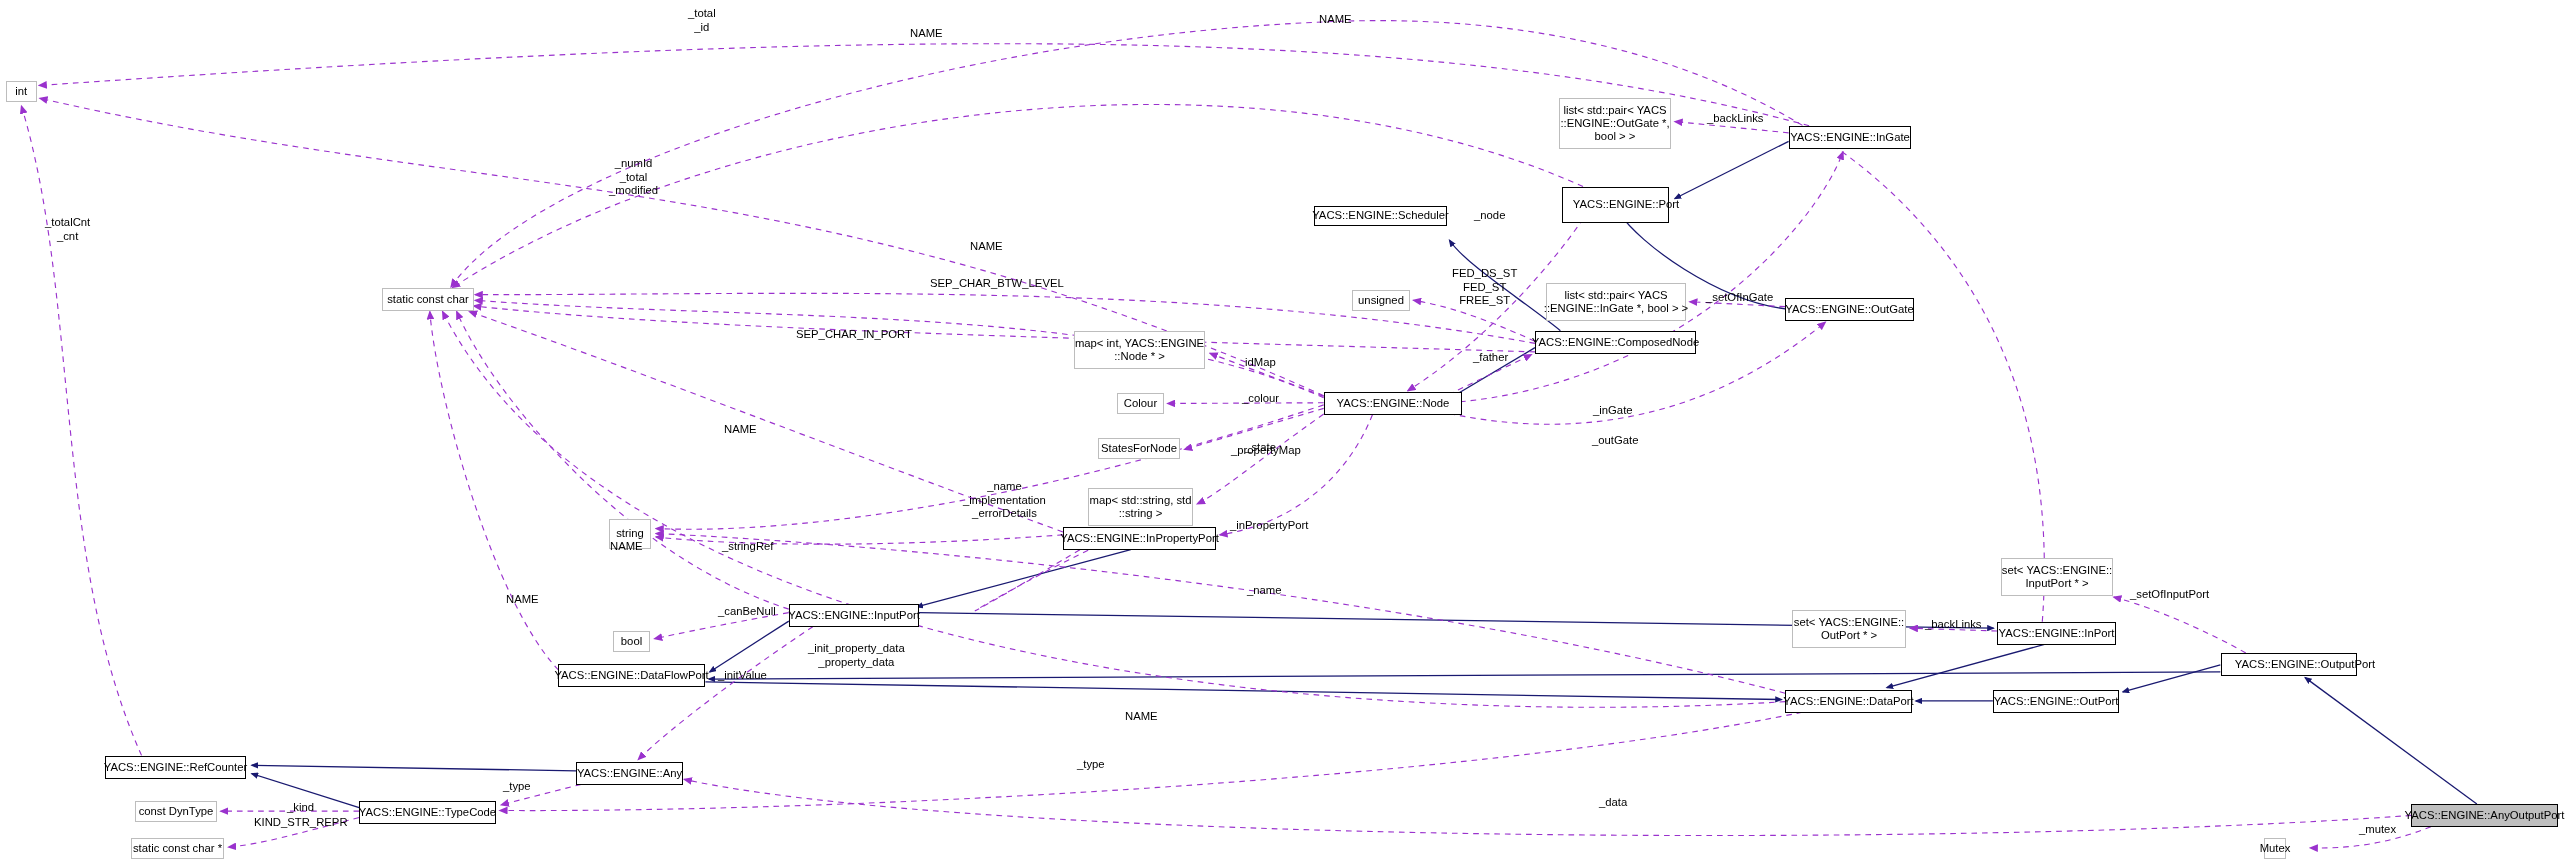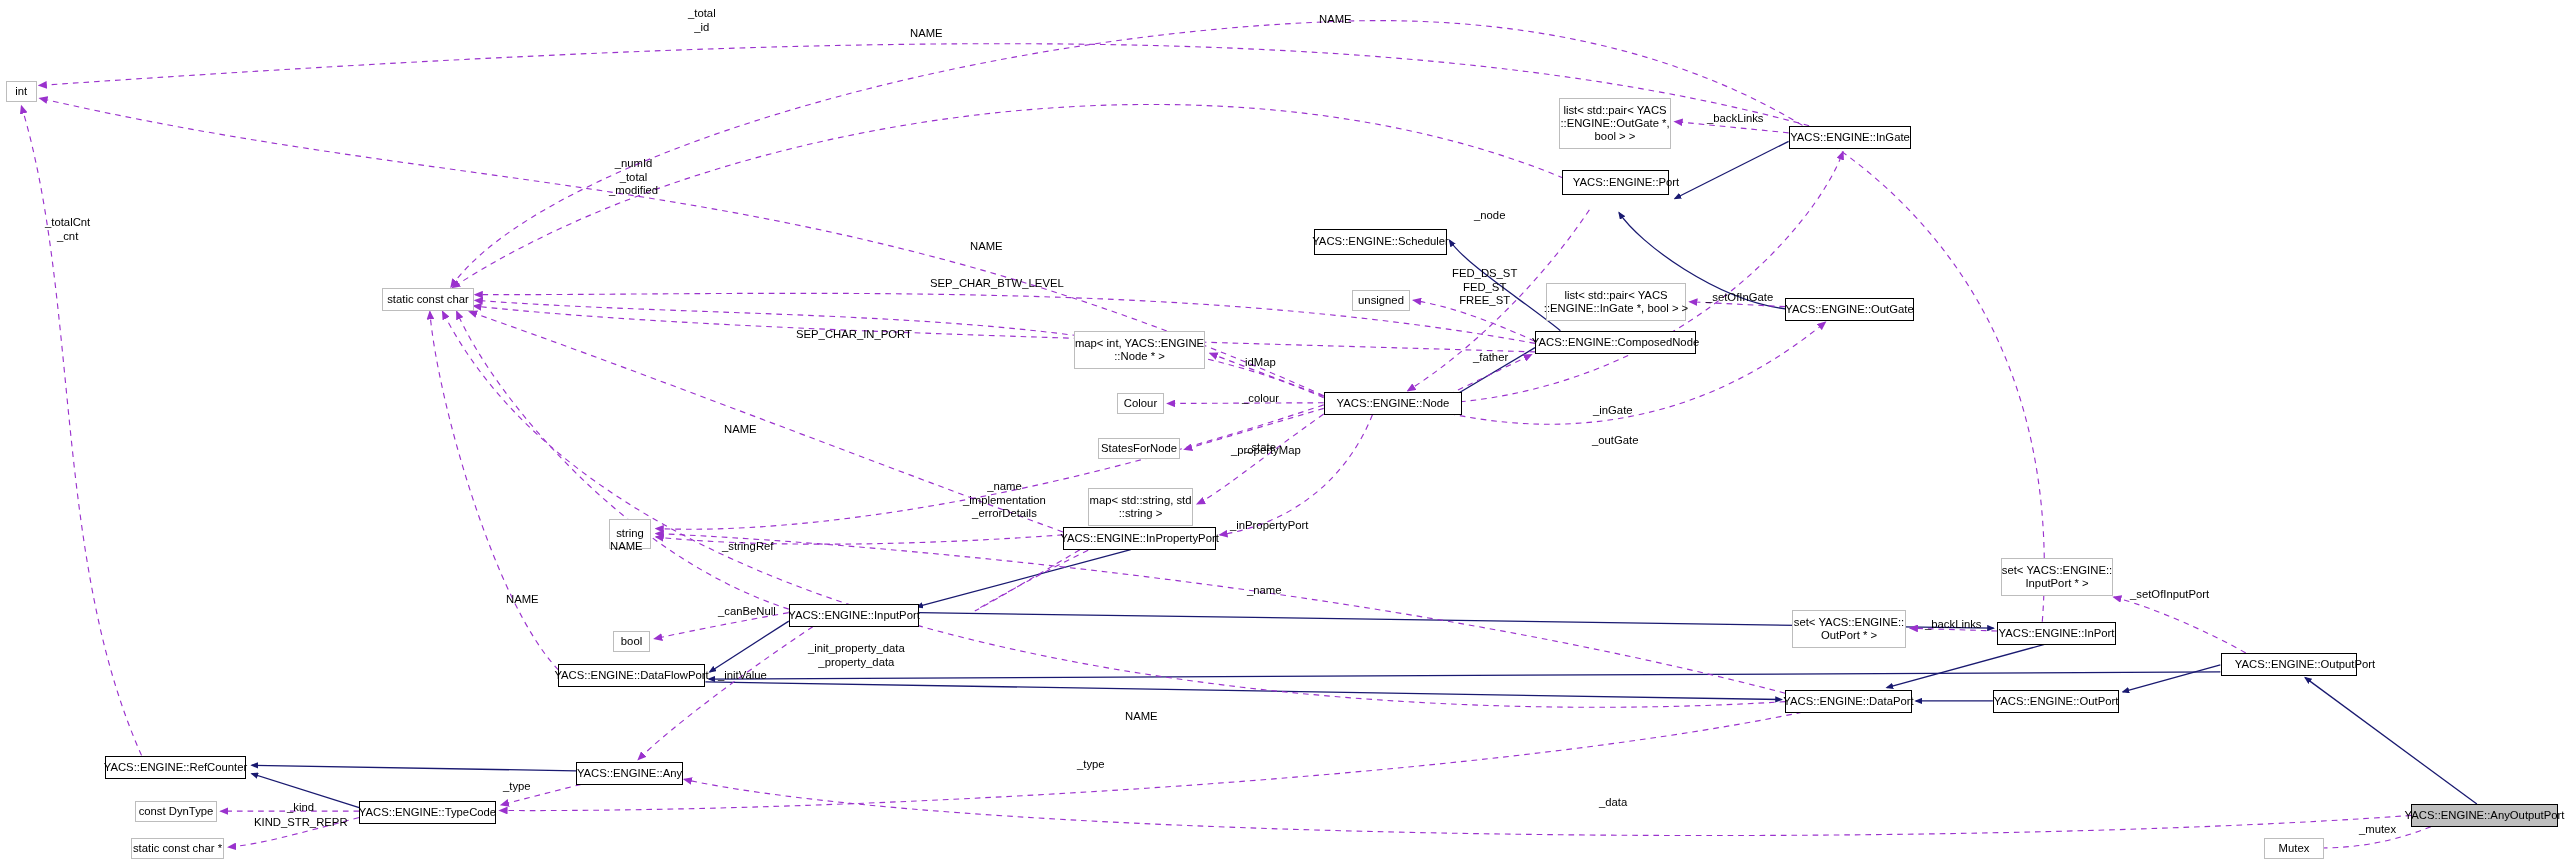--- a/index.html
+++ b/index.html
@@ -81,24 +81,24 @@
       <path d="M508,1148 L312,1148" fill="none" stroke="#9a32cd" stroke-width="1.6" stroke-dasharray="8,7" marker-end="url(#ah-d)"></path>
       <path d="M508,1157 C420,1180 372,1194 323,1199" fill="none" stroke="#9a32cd" stroke-width="1.6" stroke-dasharray="8,7" marker-end="url(#ah-d)"></path>
       <path d="M3440,1170 C3375,1196 3320,1201 3269,1200" fill="none" stroke="#9a32cd" stroke-width="1.6" stroke-dasharray="8,7" marker-end="url(#ah-d)"></path>
     </svg>
 <div class="gnode ref" style="left: 5.7px; top: 81px; width: 31px; height: 21px;">
       <span>int</span>
     </div>
     <div class="gnode ref" style="left: 382px; top: 288px; width: 92px; height: 22.6px;">
       <span>static const char</span>
     </div>
-    <div class="gnode class" style="left: 1314px; top: 229px; width: 133px; height: 26px;">
+    <div class="gnode class" style="left: 1314px; top: 206px; width: 133px; height: 20px;">
       <span>YACS::ENGINE::Scheduler</span>
     </div>
-    <div class="gnode class" style="left: 1562px; top: 170px; width: 107px; height: 25px; padding-left: 21px;">
+    <div class="gnode class" style="left: 1562px; top: 187px; width: 107px; height: 36px; padding-left: 21px;">
       <span>YACS::ENGINE::Port</span>
     </div>
     <div class="gnode ref" style="left: 1559px; top: 98px; width: 112px; height: 51px;">
       <span>list&lt; std::pair&lt; YACS</span>
       <span>::ENGINE::OutGate *,</span>
       <span>bool &gt; &gt;</span>
     </div>
     <div class="gnode class" style="left: 1789px; top: 126px; width: 122px; height: 22.6px;">
       <span>YACS::ENGINE::InGate</span>
     </div>
@@ -178,21 +178,21 @@
     </div>
     <div class="gnode ref" style="left: 131px; top: 838px; width: 93px; height: 21px;">
       <span>static const char *</span>
     </div>
     <div class="gnode class" style="left: 576px; top: 762px; width: 107px; height: 22.6px;">
       <span>YACS::ENGINE::Any</span>
     </div>
     <div class="gnode selected" style="left: 2411px; top: 804px; width: 147px; height: 22.6px;">
       <span>YACS::ENGINE::AnyOutputPort</span>
     </div>
-    <div class="gnode ref" style="left: 2264px; top: 838px; width: 60px; height: 21px;">
+    <div class="gnode ref" style="left: 2264px; top: 838px; width: 22px; height: 21px;">
       <span>Mutex</span>
     </div>
     <div class="elabel" style="left: 688px; top: 7px;">
       <span>_total</span>
       <span>_id</span>
     </div>
     <div class="elabel" style="left: 910px; top: 27px;">
       <span>NAME</span>
     </div>
     <div class="elabel" style="left: 1319px; top: 12.7px;">

